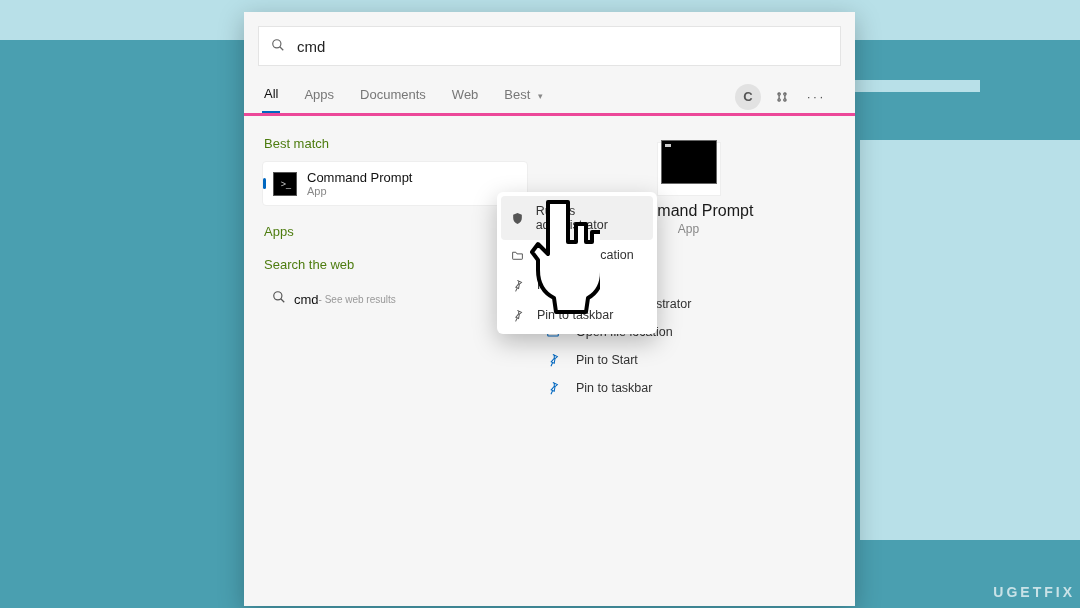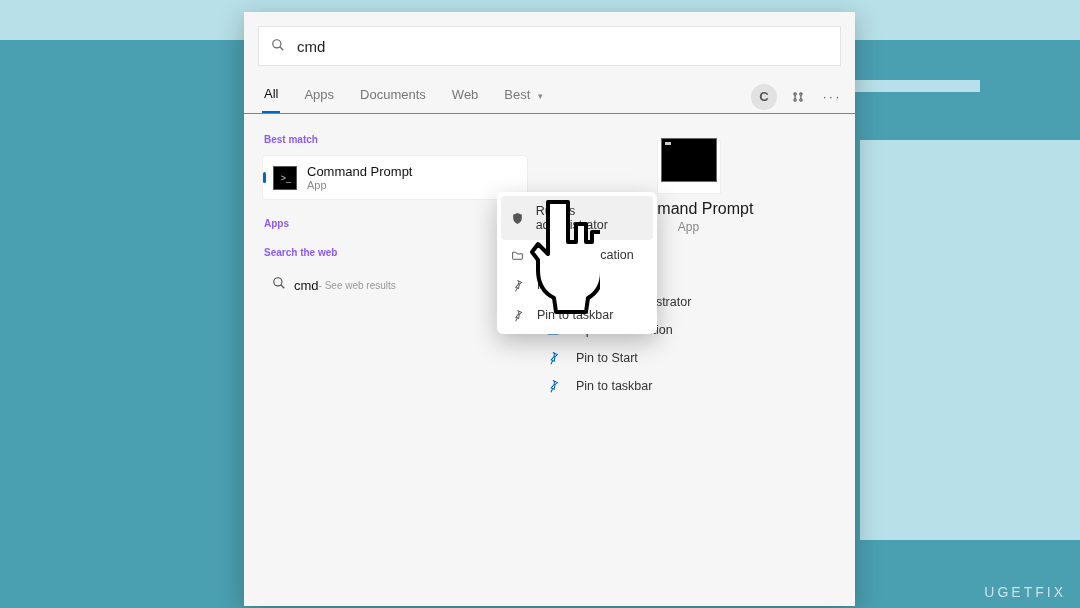--- a/index.html
+++ b/index.html
@@ -5,43 +5,43 @@
 * { margin:0; padding:0; box-sizing:border-box; font-family:"Segoe UI",Arial,sans-serif; }
 body { width:1080px; height:608px; overflow:hidden; position:relative; background:#4a9fb0; }
 
 
 .bg { position:absolute; inset:0; z-index:0; }
 .bg .light { position:absolute; background:#b8e0e8; }
 .bg .l1 { left:0; top:0; width:100%; height:40px; }
 .bg .l2 { right:100px; top:80px; width:400px; height:12px; }
 .bg .l3 { right:0; top:140px; width:220px; height:400px; }
 
-.watermark { position:absolute; right:14px; bottom:8px; color:#fff; opacity:.7; font-size:14px; letter-spacing:3px; font-weight:400; z-index:5; }
+.watermark { position:absolute; right:5px; bottom:8px; color:#fff; opacity:.7; font-size:14px; letter-spacing:3px; font-weight:700; z-index:5; }
 
 
 .panel { position:absolute; left:244px; top:12px; width:611px; height:594px; background:#f6f6f6; box-shadow:0 6px 24px rgba(0,0,0,.25); z-index:2; display:flex; flex-direction:column; }
 
 .search-bar { margin:14px 14px 8px 14px; background:#fff; border:1px solid #e4e4e4; height:40px; display:flex; align-items:center; padding:0 12px; }
 .search-bar .icon { width:16px; height:16px; margin-right:10px; color:#666; }
 .search-bar .q { font-size:15px; color:#222; }
 
-.tabs { display:flex; align-items:center; padding:6px 10px 0 18px; border-bottom:1px solid #ec4899; }
+.tabs { display:flex; align-items:center; padding:6px 26px 0 18px; border-bottom:3px solid #ec4899; }
 .tabs .tab { font-size:13px; color:#777; padding:6px 2px 10px 2px; margin-right:22px; cursor:pointer; }
 .tabs .tab.active { color:#111; border-bottom:2px solid #0067c0; }
 .tabs .more .chev { font-size:9px; margin-left:4px; color:#888; }
 .tabs .spacer { flex:1; }
 .tabs .rbtn { width:26px; height:26px; border-radius:50%; display:flex; align-items:center; justify-content:center; margin-left:8px; color:#555; font-size:13px; cursor:pointer; }
 .tabs .rbtn.avatar { background:#e2e2e2; font-weight:600; }
 .dots { letter-spacing:2px; }
 
 .body { flex:1; display:flex; }
 .left { width:290px; padding:16px 0 0 18px; }
 .right { flex:1; padding:26px 18px 0 6px; }
 
-.section-h { font-size:10px; font-weight:700; color:#8b5cf6; margin:4px 0 10px 2px; }
+.section-h { font-size:13px; font-weight:400; color:#4d7c0f; margin:4px 0 10px 2px; }
 
 .item { display:flex; align-items:center; padding:8px 10px 8px 10px; border-radius:4px; position:relative; cursor:pointer; margin-right:6px; }
 .item.best { background:#fff; border:1px solid #eee; }
 .item.best::before { content:""; position:absolute; left:0; top:16px; bottom:16px; width:3px; background:#0067c0; border-radius:2px; }
 .item .ic { width:24px; height:24px; margin-right:10px; display:flex; align-items:center; justify-content:center; font-size:14px; }
 .item .ic.cmd { background:#000; border:1px solid #555; color:#ccc; font-size:9px; padding-left:2px; }
 .item .ic.file { color:#444; }
 .item .txt .t { font-size:13px; color:#111; }
 .item .txt .s { font-size:11px; color:#888; }
 .item .arrow { margin-left:auto; color:#888; font-size:11px; padding-right:4px; }

